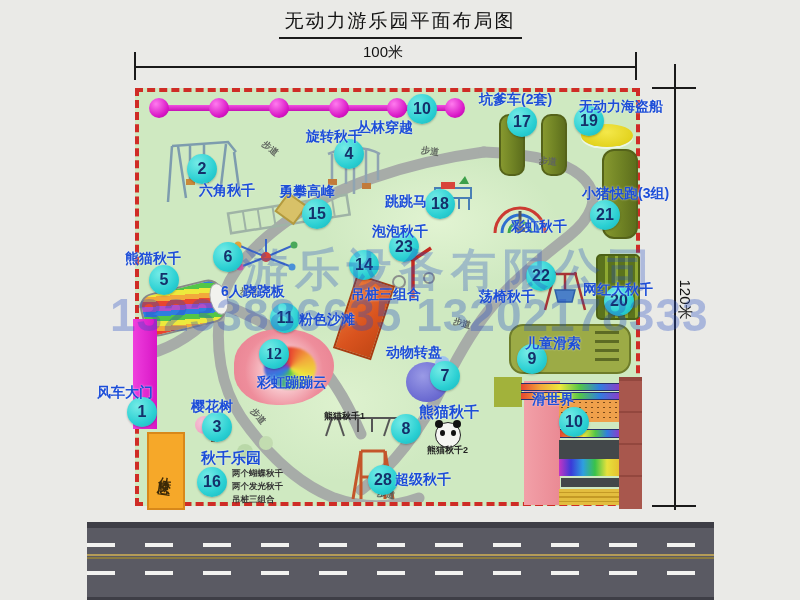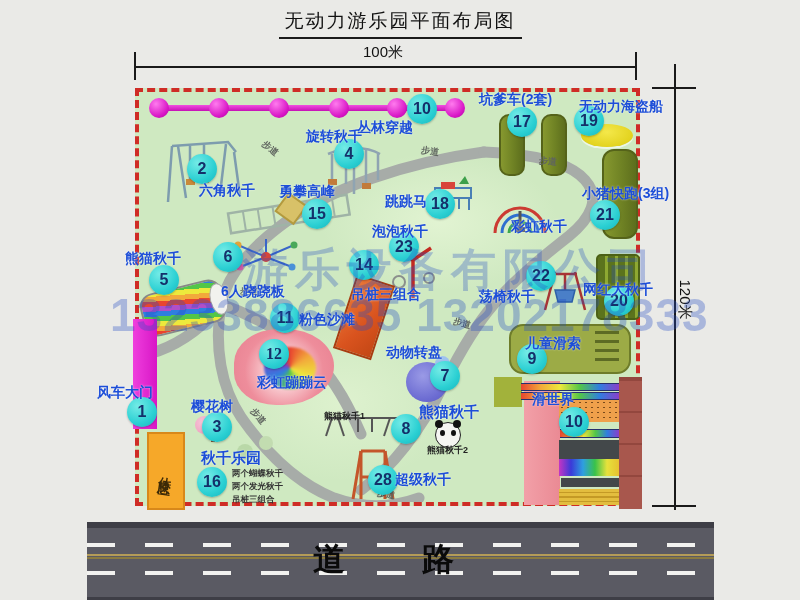--- a/index.html
+++ b/index.html
@@ -409,14 +409,13 @@
   </div>
 </div>
 
 <div class="wm company">游乐设备有限公司</div>
 <div class="wm phone">13233886635 13202178333</div>
 
 <div class="road">
   <div class="lane" style="top:15px;"></div>
   <div class="centerline"></div>
   <div class="lane" style="top:43px;"></div>
-  <div class="roadlabel">道  路</div>
 </div>
 
 </body></html>

